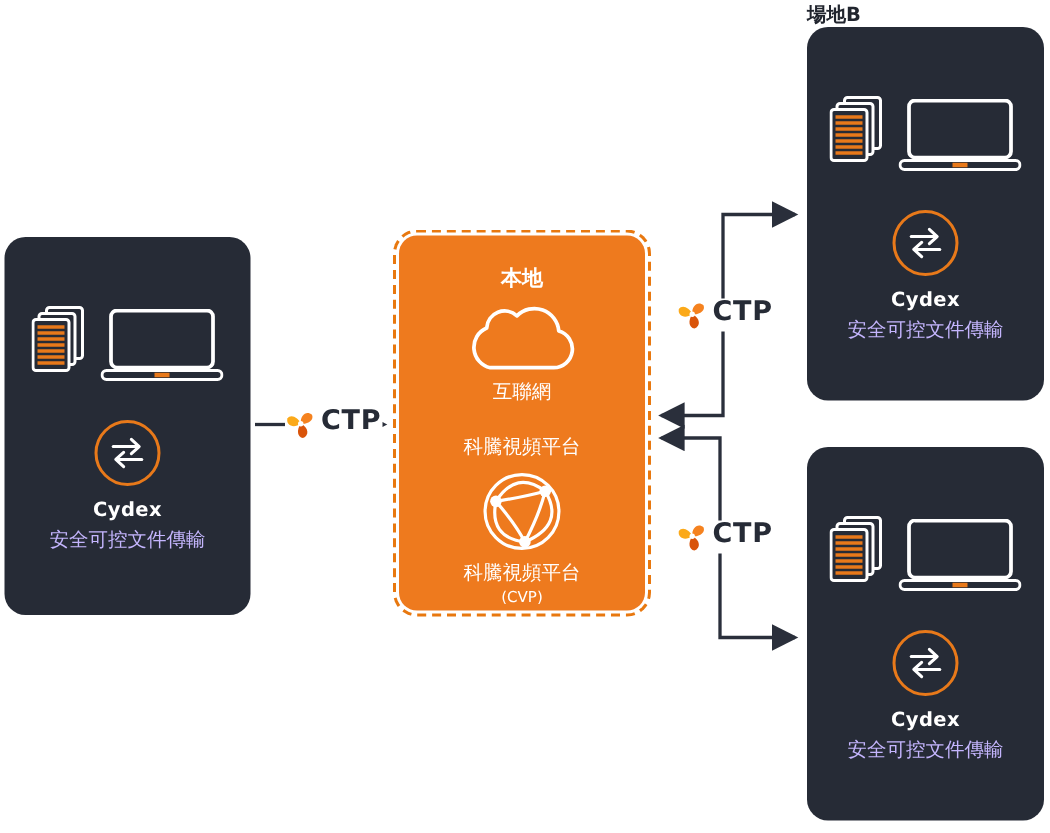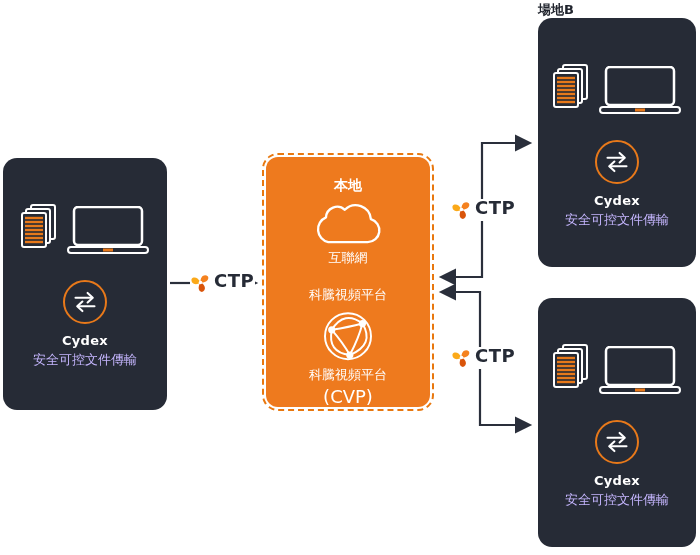--- a/index.html
+++ b/index.html
@@ -174,21 +174,21 @@
           <path d="M45,15 Q59,38 31,50 Q41,31 45,15 Z"></path>
           <path d="M31,50 Q6,47 11,22 Q24,37 31,50 Z"></path>
         </g>
         <g fill="#fff">
           <circle cx="11" cy="22" r="4"></circle>
           <circle cx="45" cy="15" r="4"></circle>
           <circle cx="31" cy="50" r="4"></circle>
         </g>
       </svg>
       <div class="center-label" style="margin-top:4px;">科騰視頻平台</div>
-      <div class="center-label" style="margin-top:2px;font-size:18px;">(CVP)</div>
+      <div class="center-label" style="margin-top:2px;font-size:10px;">(CVP)</div>
     </div>
   </div>
 
   <div class="ctp-label" style="left:190px;top:272px;">
     <svg width="21" height="21" viewBox="0 0 21 21">
       <g>
         <path d="M10.5,10.5 C10,4.5 14.5,1.5 18,4.5 C19.5,8 15.5,11 10.5,10.5 Z" fill="#f5821f"></path>
         <path d="M10.5,10.5 C10,4.5 14.5,1.5 18,4.5 C19.5,8 15.5,11 10.5,10.5 Z" fill="#d9540a" transform="rotate(120 10.5 10.5)"></path>
         <path d="M10.5,10.5 C10,4.5 14.5,1.5 18,4.5 C19.5,8 15.5,11 10.5,10.5 Z" fill="#fba919" transform="rotate(240 10.5 10.5)"></path>
         <circle cx="10.5" cy="10.5" r="1.8" fill="#fff"></circle>

